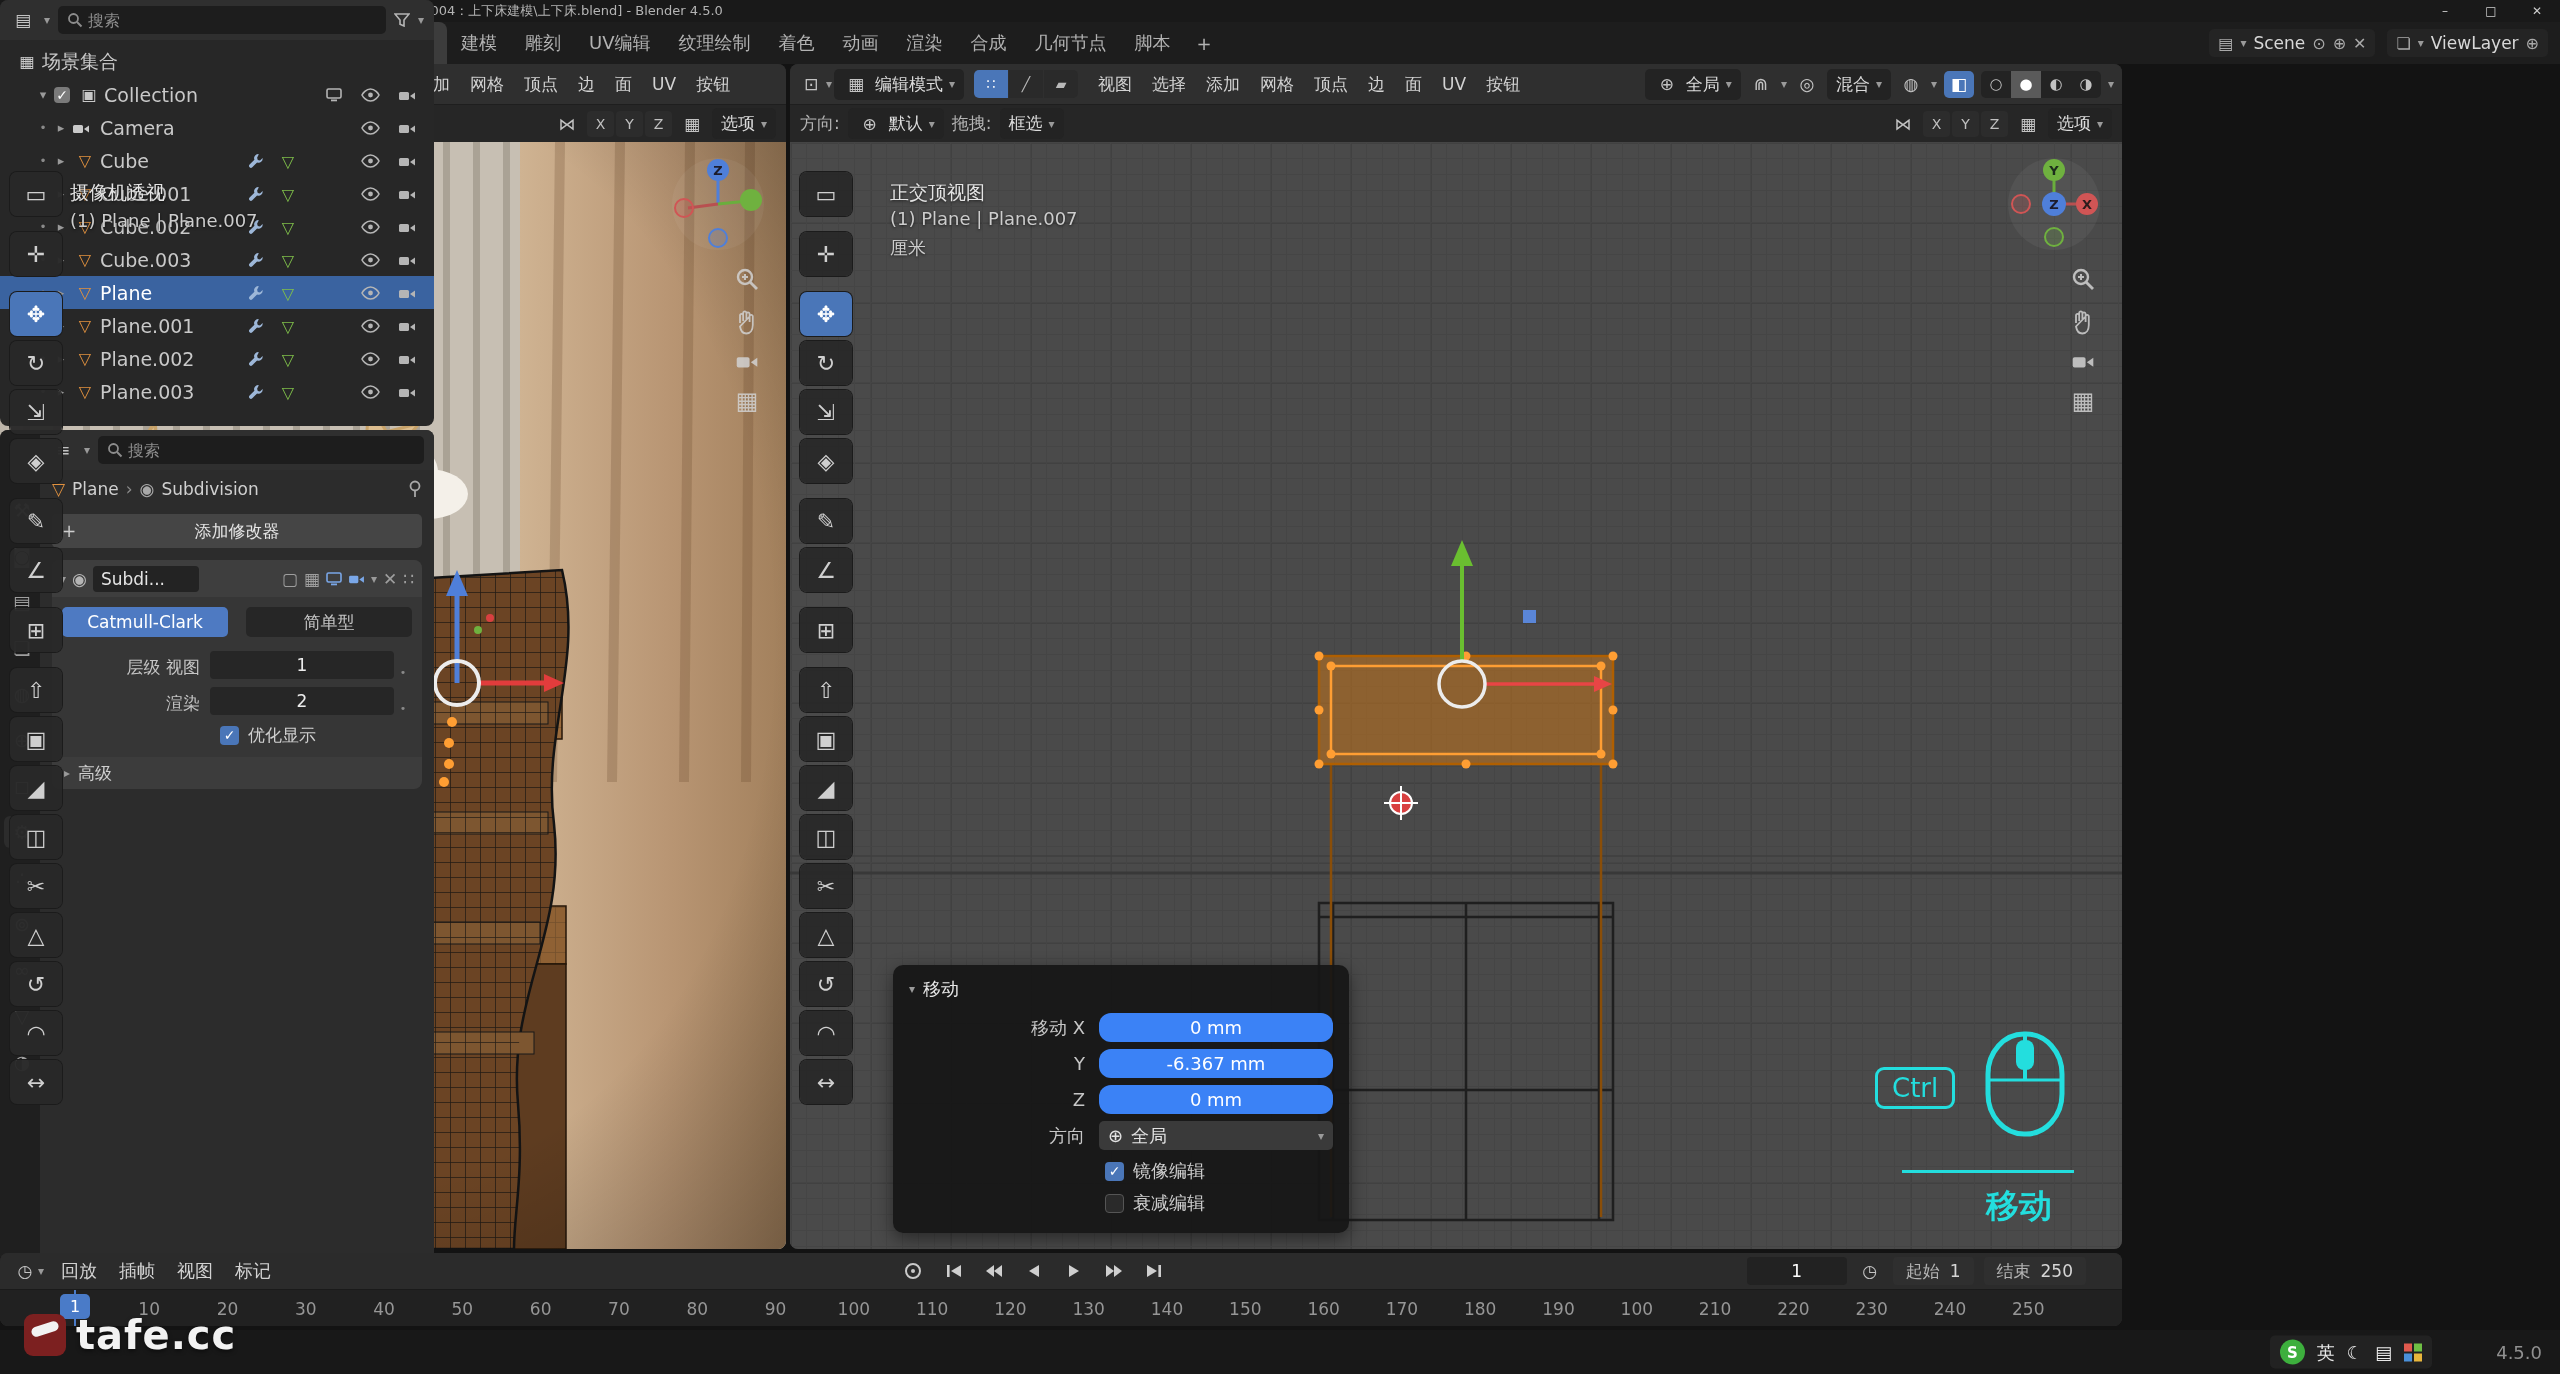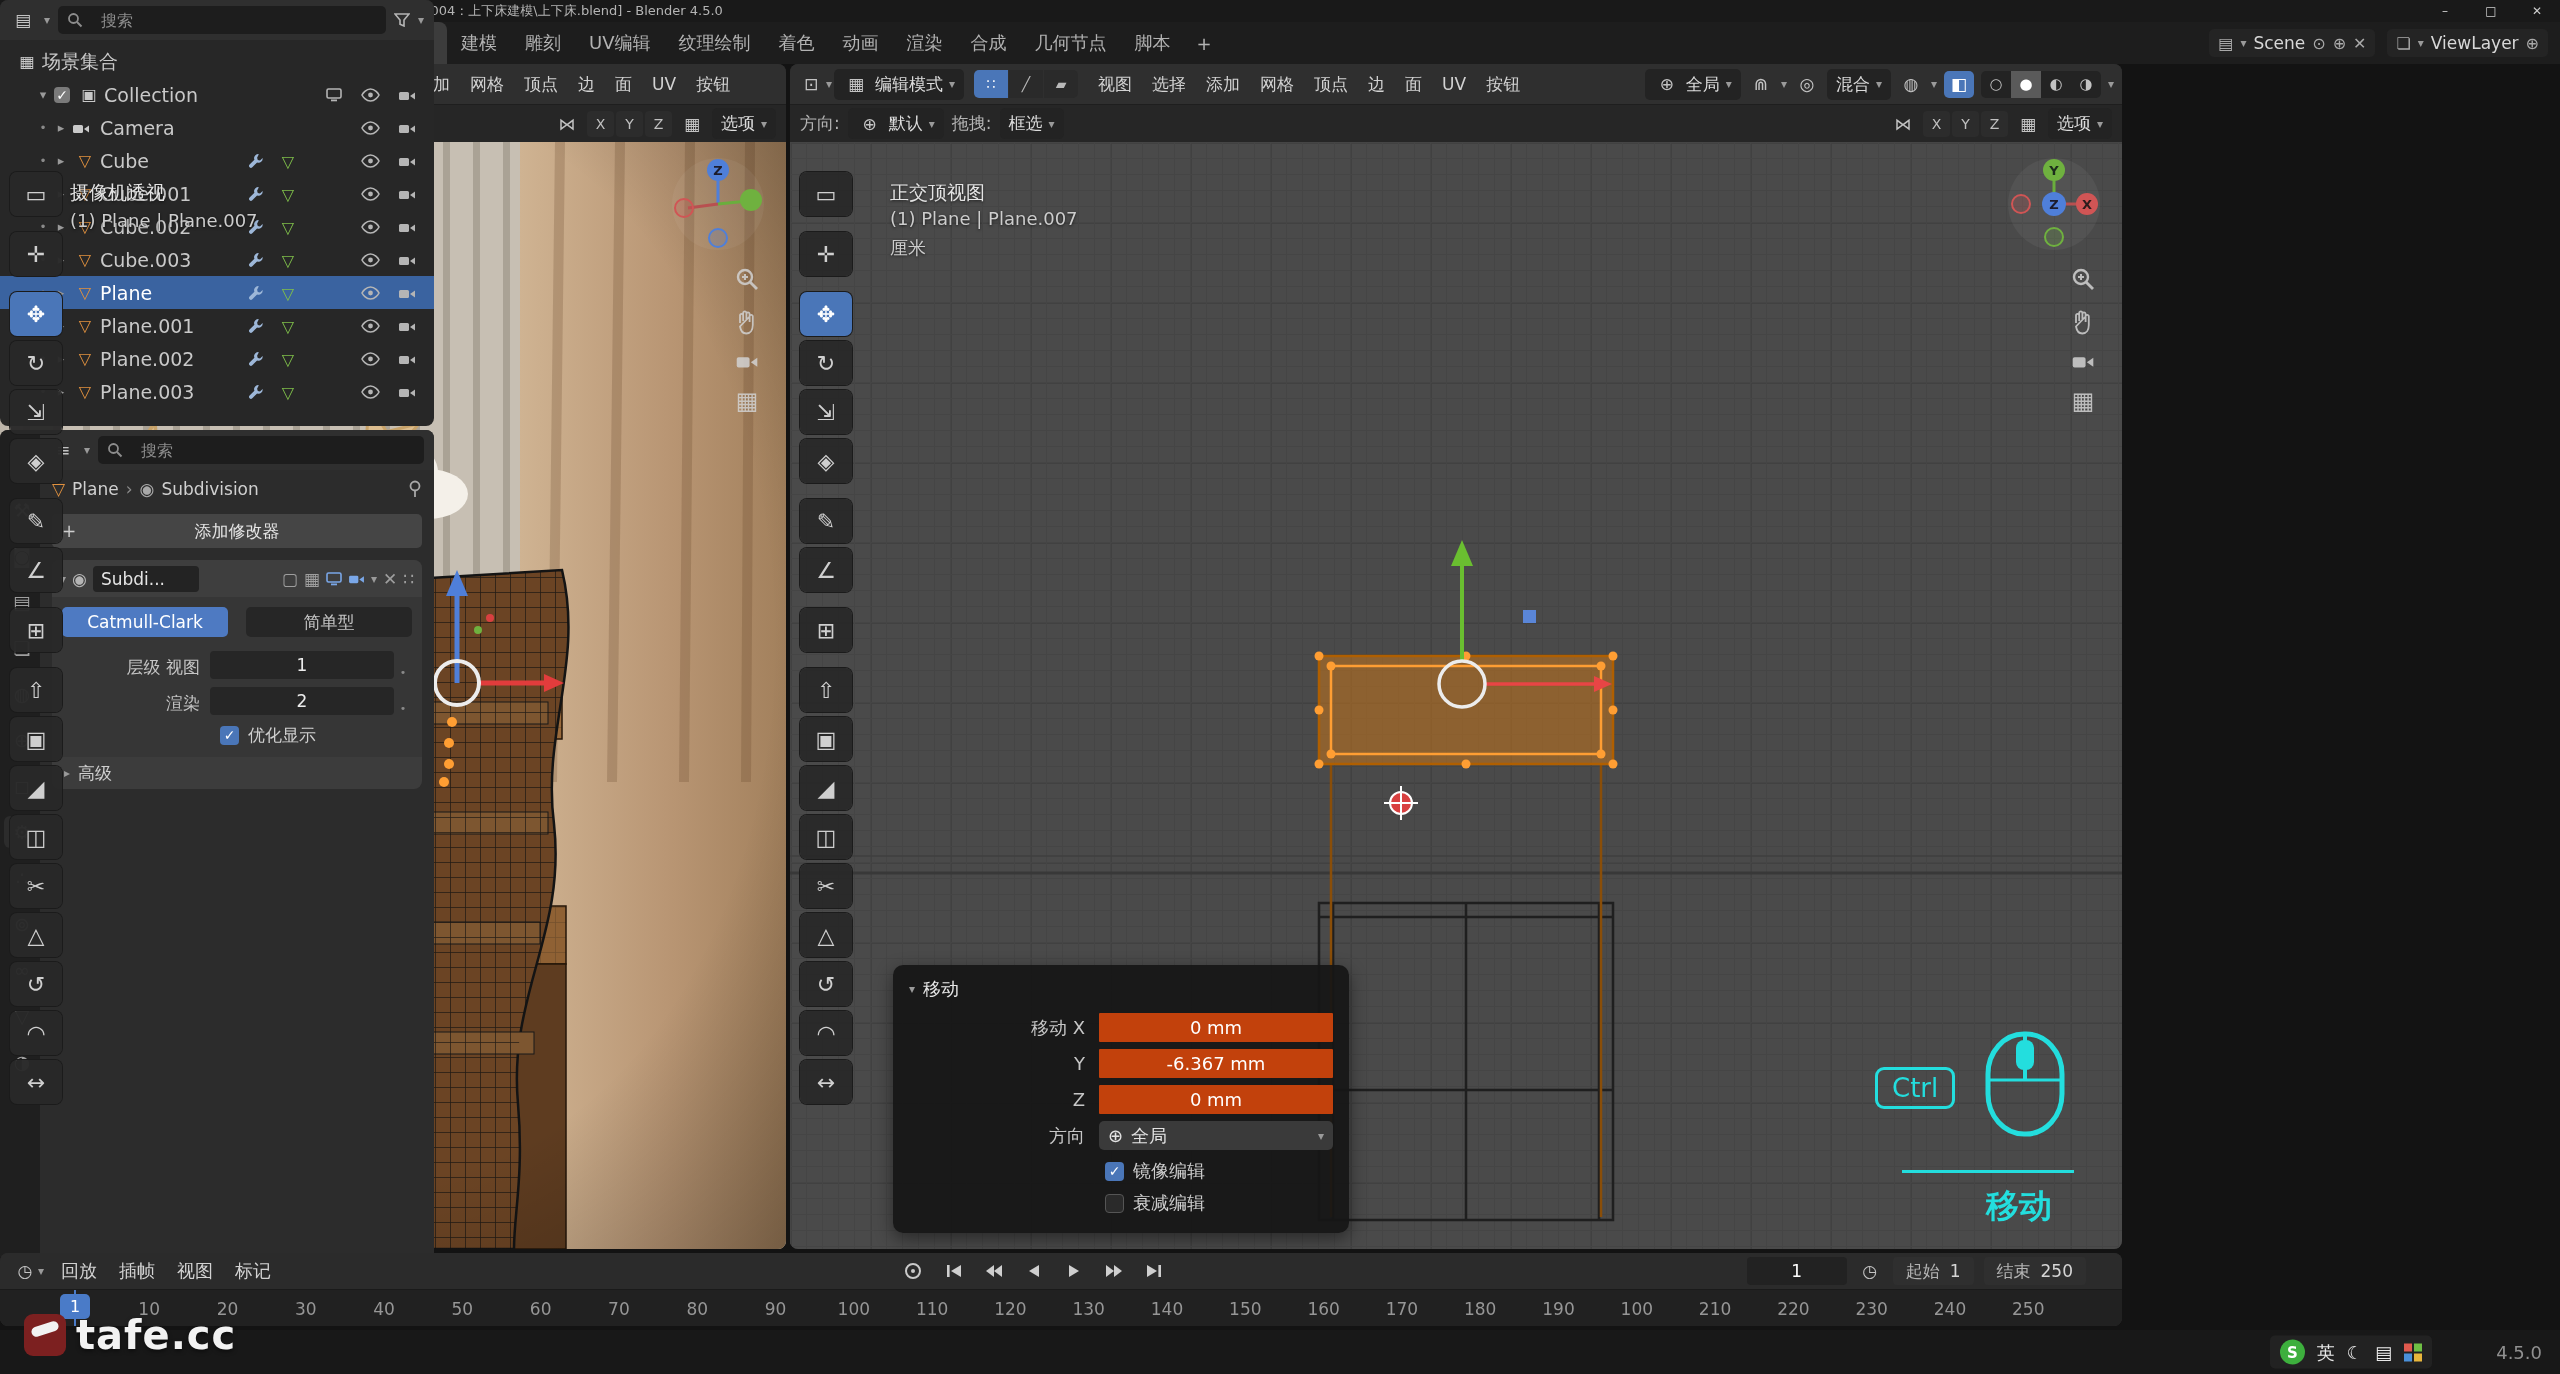--- a/index.html
+++ b/index.html
@@ -97,34 +97,34 @@
   .kc-mouse{left:1190px;top:886px}
   .kc-line{left:1112px;top:1028px;width:172px;height:3px;background:#23dede}
   .kc-action{left:1196px;top:1042px;font-size:33px;font-weight:bold}
 
   
   .move-panel{position:absolute;left:103px;top:823px;width:456px;background:rgba(22,22,22,.93);border-radius:10px;
     padding:12px 16px 14px;z-index:7;box-shadow:0 6px 18px rgba(0,0,0,.45);font-size:18px}
   .mp-title{display:flex;align-items:center;gap:8px;color:#e6e6e6;margin-bottom:10px}
   .mp-row{display:flex;align-items:center;height:33px;margin-bottom:3px}
   .mp-label{width:190px;text-align:right;padding-right:14px;color:#c6c6c6}
-  .mp-field{flex:1;background:#c2410c;border-radius:1px;height:29px;display:flex;align-items:center;
+  .mp-field{flex:1;background:#3b82f6;border-radius:12px;height:29px;display:flex;align-items:center;
     justify-content:center;color:#fff}
   .mp-drop{flex:1;background:#3a3a3a;border-radius:5px;height:29px;display:flex;align-items:center;
     padding:0 9px;gap:8px;color:#e2e2e2}
   .mp-drop .sp{flex:1}
   .mp-check{display:flex;align-items:center;gap:9px;height:32px;padding-left:196px;color:#cfcfcf}
   .chk{width:19px;height:19px;border-radius:4px;background:#4a76b8;color:#fff;font-size:14px;display:flex;
     align-items:center;justify-content:center}
   .chk.off{background:#2a2a2a;border:1px solid #555;color:transparent}
 
   
   #outliner{position:absolute;left:0;top:0;width:434px;height:426px;background:#272727;border-radius:8px;overflow:hidden}
   .ed-header{display:flex;align-items:center;height:40px;background:#2f2f2f;padding:0 10px;gap:8px}
-  .search-pill{flex:1;display:flex;align-items:center;gap:18px;background:#1d1d1d;border-radius:5px;height:28px;
+  .search-pill{flex:1;display:flex;align-items:center;gap:5px;background:#1d1d1d;border-radius:5px;height:28px;
     padding:0 9px;color:#8d8d8d}
   .search-pill input{flex:1;background:transparent;border:none;outline:none;color:#ddd;font:inherit;font-size:16px}
   .search-pill input::placeholder{color:#8d8d8d}
   .ol-tree{padding-top:5px;font-size:19px}
   .ol-row{display:flex;align-items:center;height:33px;position:relative;color:#c9c9c9}
   .ol-row.root{padding-left:14px}
   .ol-row.coll{padding-left:32px}
   .ol-row.obj{padding-left:36px}
   .ol-row.active{background:#3a63a0}
   .ol-row.active .ol-name{color:#fff}

